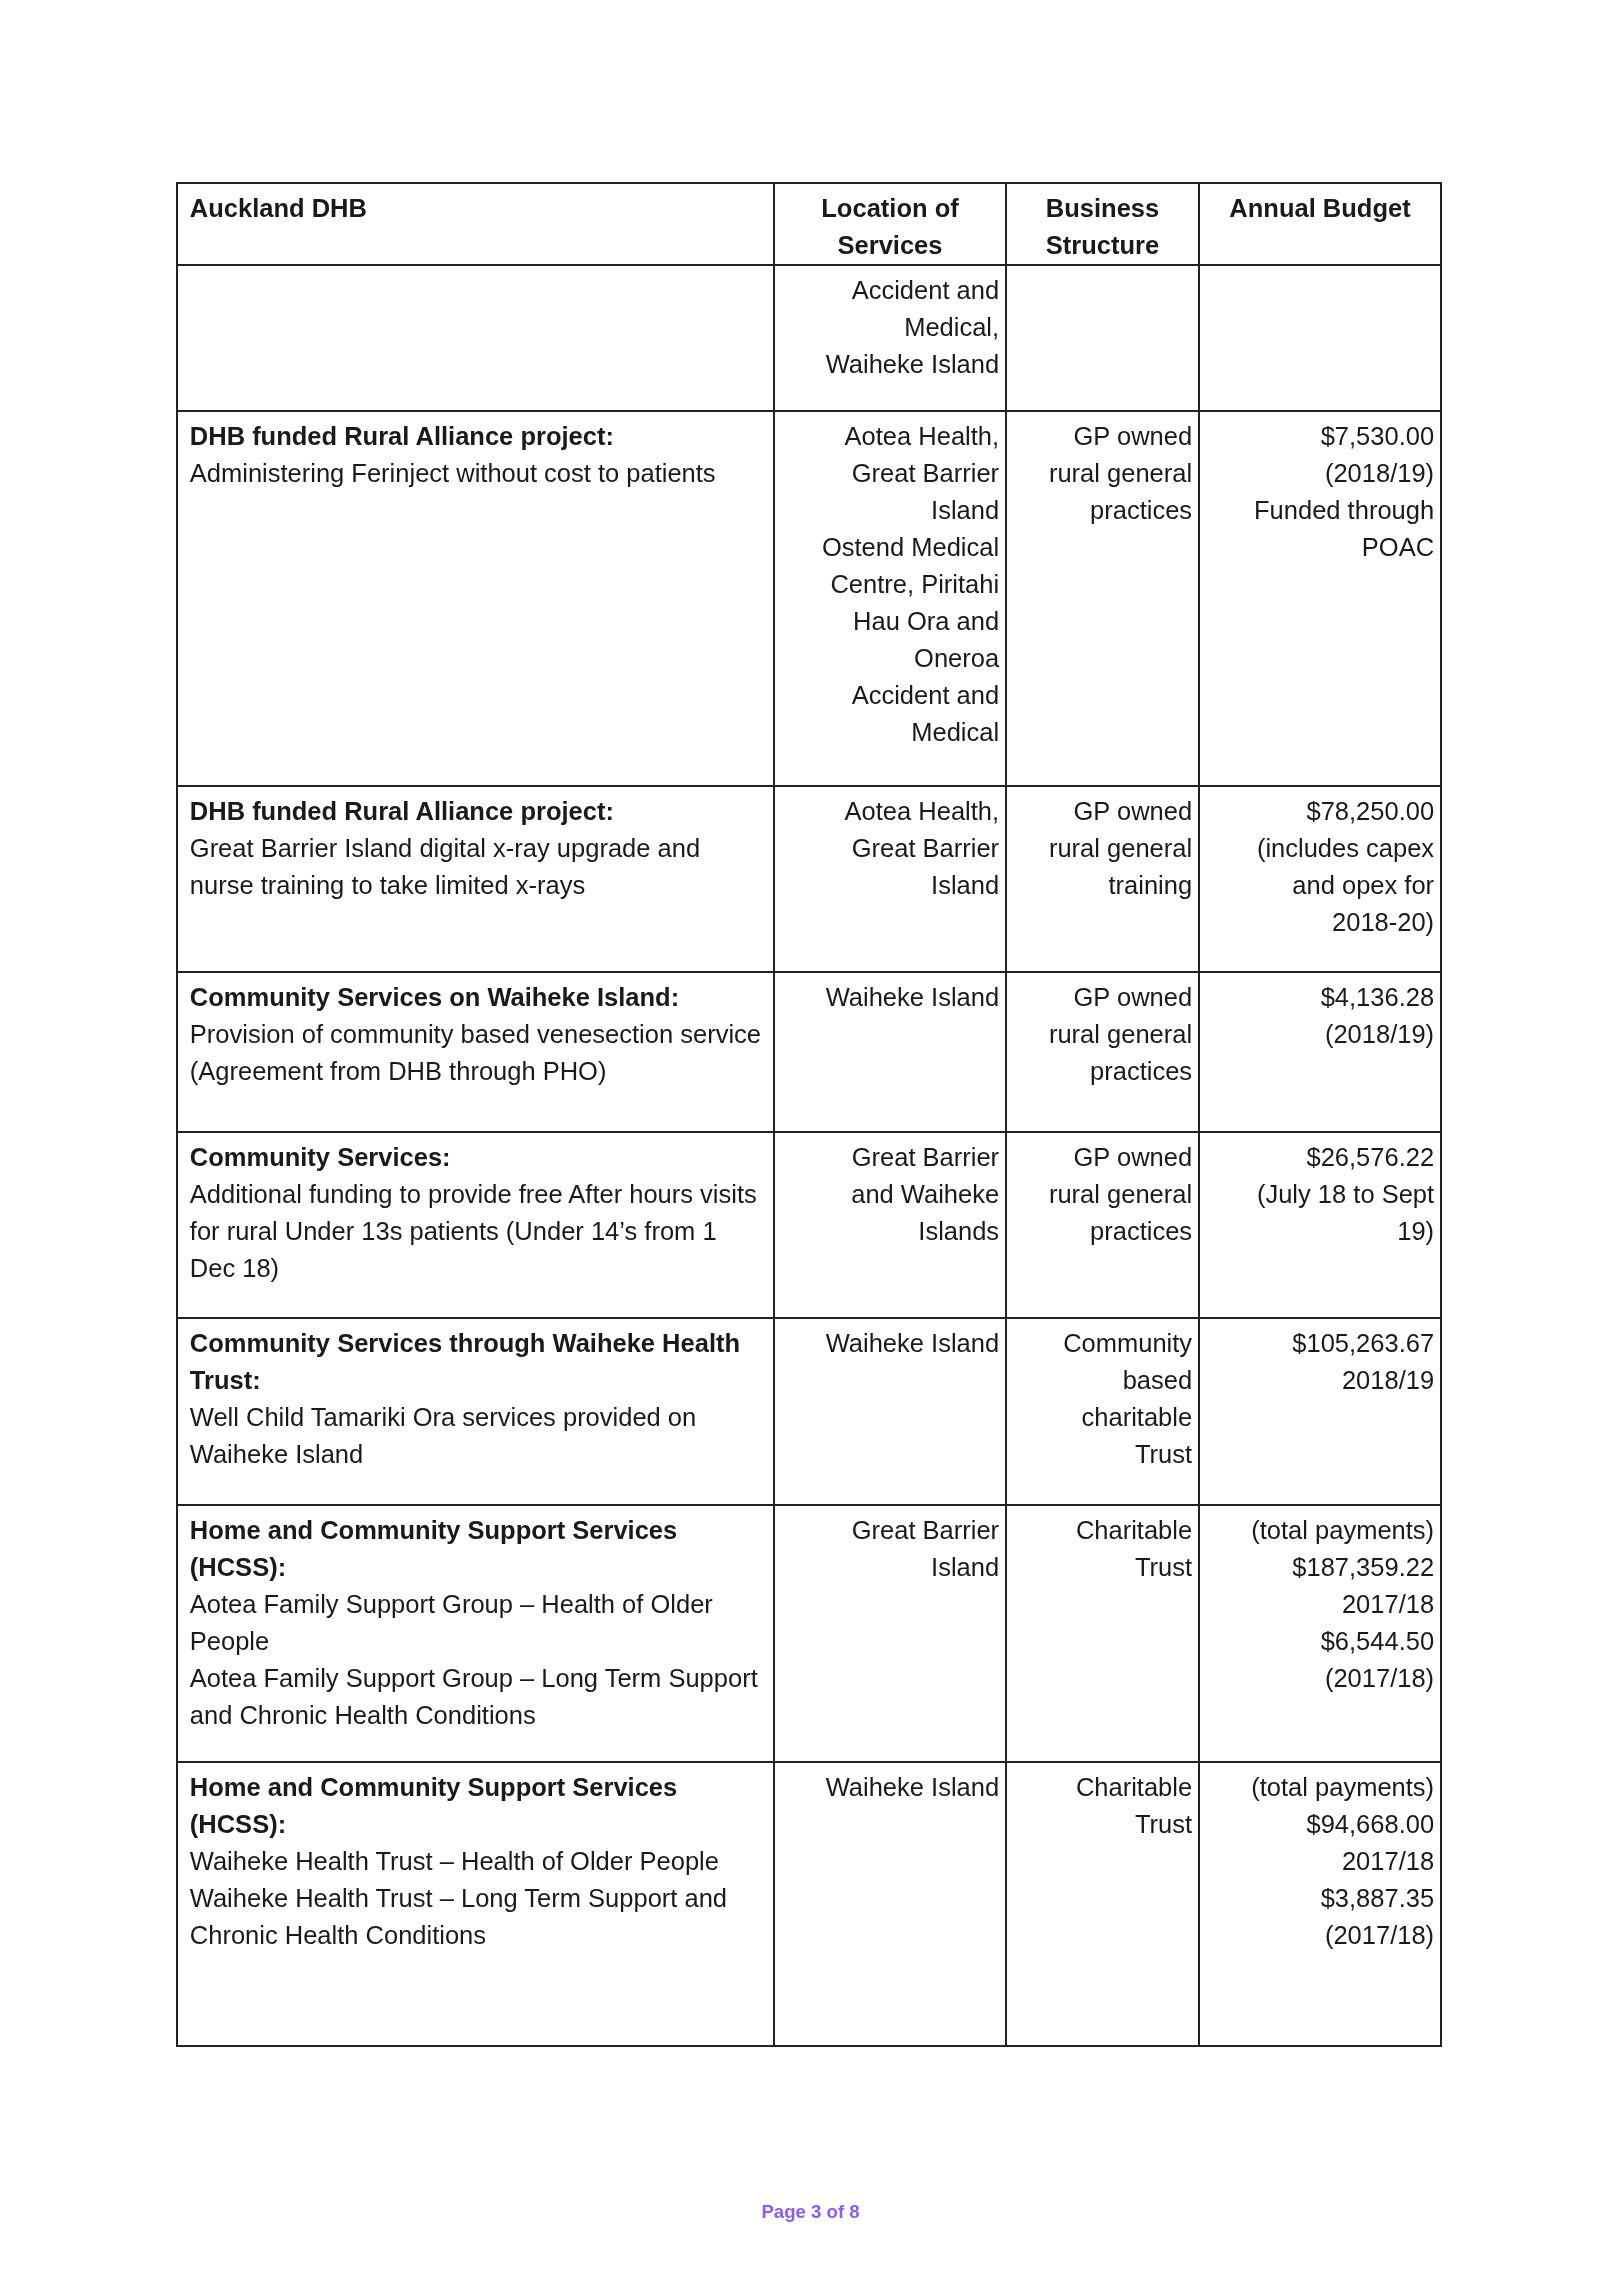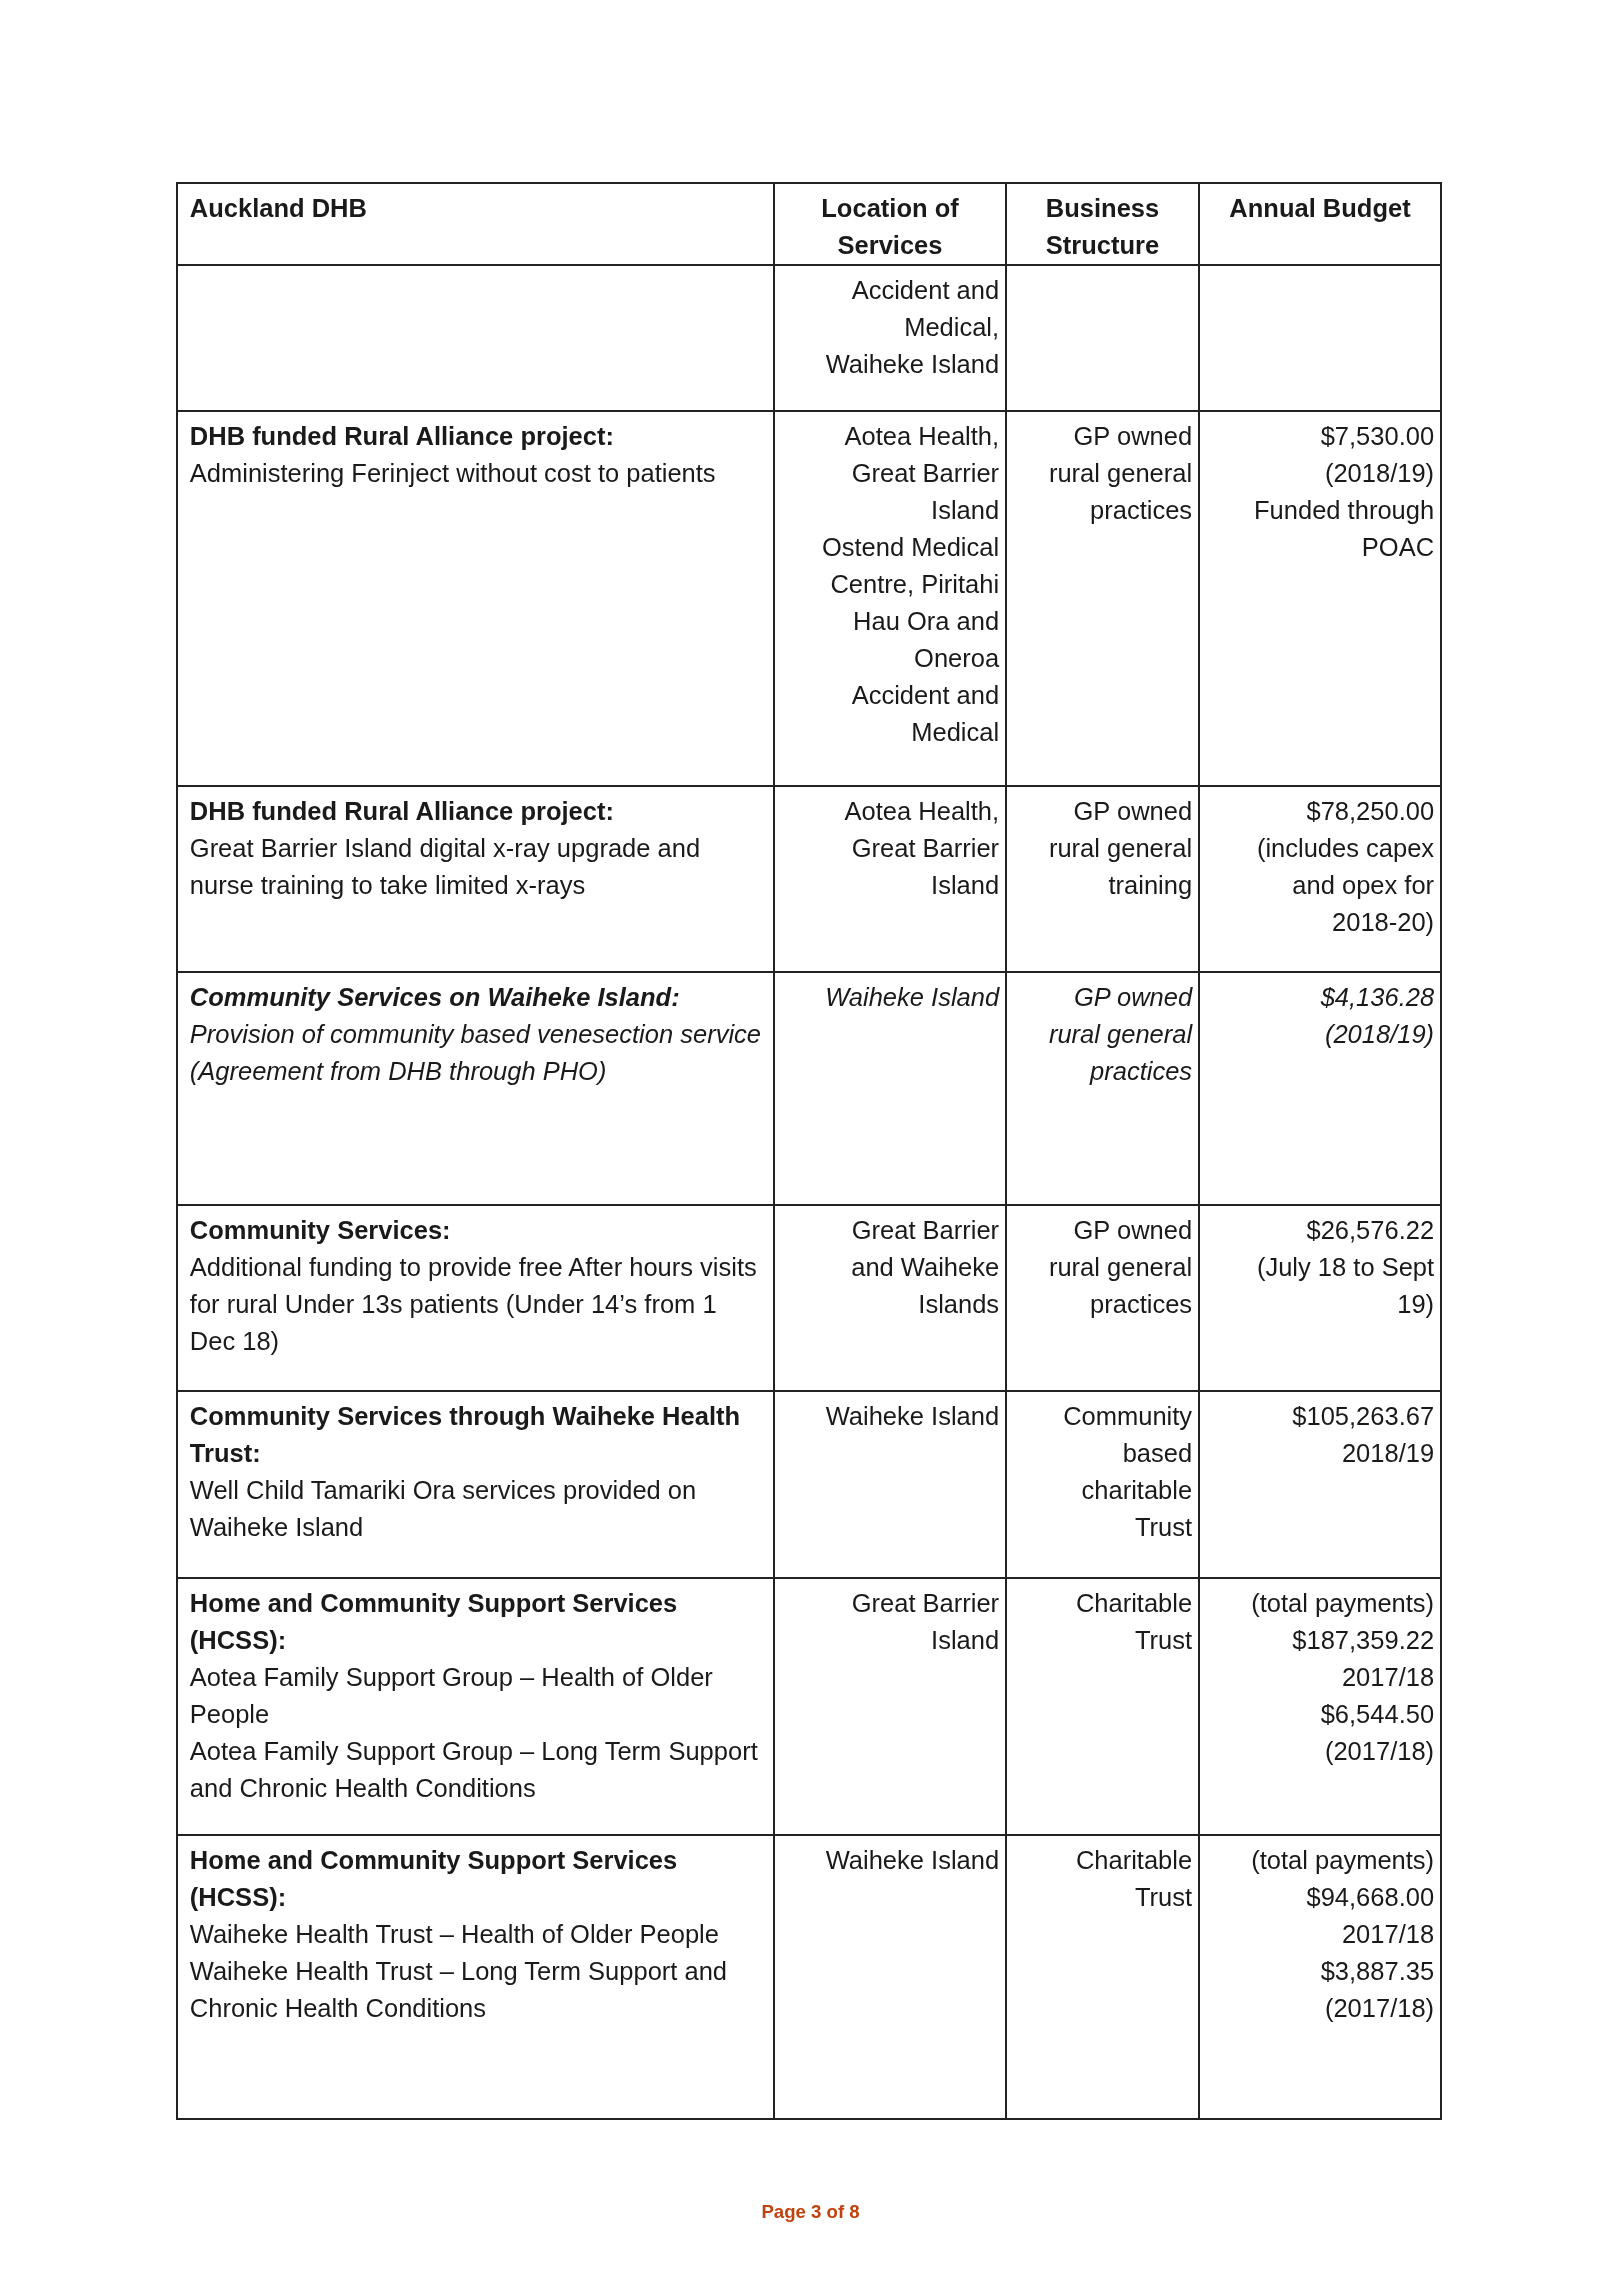--- a/index.html
+++ b/index.html
@@ -7,21 +7,21 @@
          font-family:"Liberation Sans Narrow","Liberation Sans", sans-serif; color:#1a1a1a; }
   .tbl { position:absolute; left:176px; top:182px; width:1264px; border-collapse:collapse; table-layout:fixed; }
   .tbl td, .tbl th { border:2px solid #222; vertical-align:top; padding:5.9px 11.8px 0 11.8px;
          font-size:25.5px; line-height:37px; font-weight:normal; }
   .tbl th { font-weight:bold; text-align:center; }
   .tbl th.first { text-align:left;margin-left:6px; }
   .tbl td.c { text-align:right; padding-left:5.9px; padding-right:5.9px; }
   .bold { font-weight:bold; }
   .line { display:block; }
   .footer { position:absolute; left:0; width:1621px; top:2201px; text-align:center;
-            font-size:18.6px; font-weight:bold; color:#c2410c; }
+            font-size:18.6px; font-weight:bold; color:#8b5cf6; }
 </style>
 </head>
 <body>
 
 <table class="tbl">
   <colgroup>
     <col style="width:597px">
       <col style="width:232px">
       <col style="width:193px">
       <col style="width:242px">
@@ -88,21 +88,21 @@
           <span class="line">rural general</span>
           <span class="line">training</span>
         </td>
         <td class="c">
           <span class="line">$78,250.00</span>
           <span class="line">(includes capex</span>
           <span class="line">and opex for</span>
           <span class="line">2018-20)</span>
         </td>
       </tr>
-      <tr style="height: 233px; font-style: italic;">
+      <tr style="height: 160px;">
         <td>
           <span class="line bold">Community Services on Waiheke Island:</span>
           <span class="line">Provision of community based venesection service</span>
           <span class="line">(Agreement from DHB through PHO)</span>
         </td>
         <td class="c">
           <span class="line">Waiheke Island</span>
         </td>
         <td class="c">
           <span class="line">GP owned</span>

